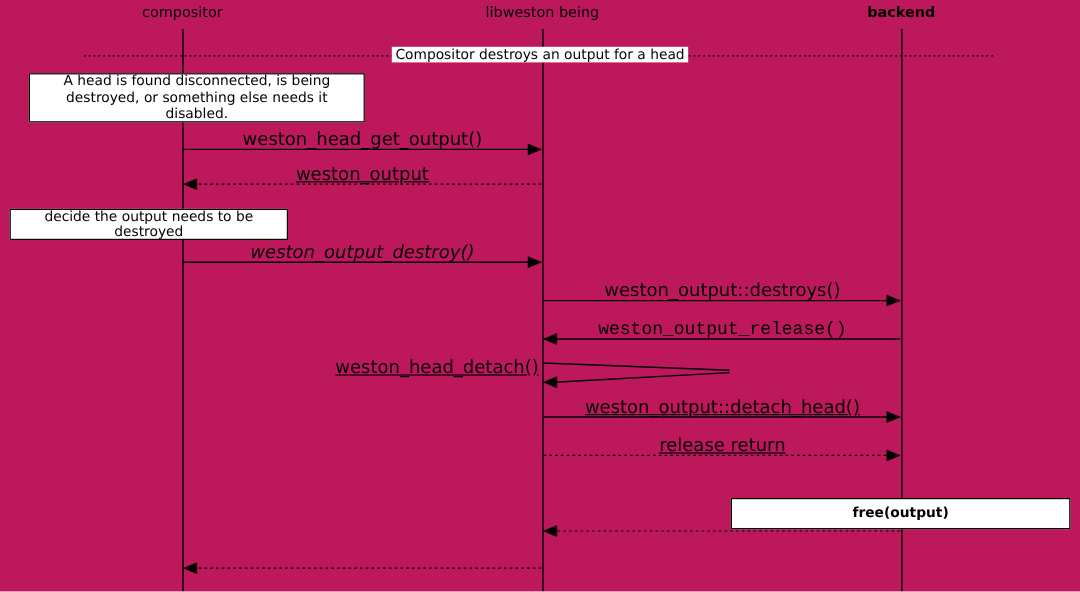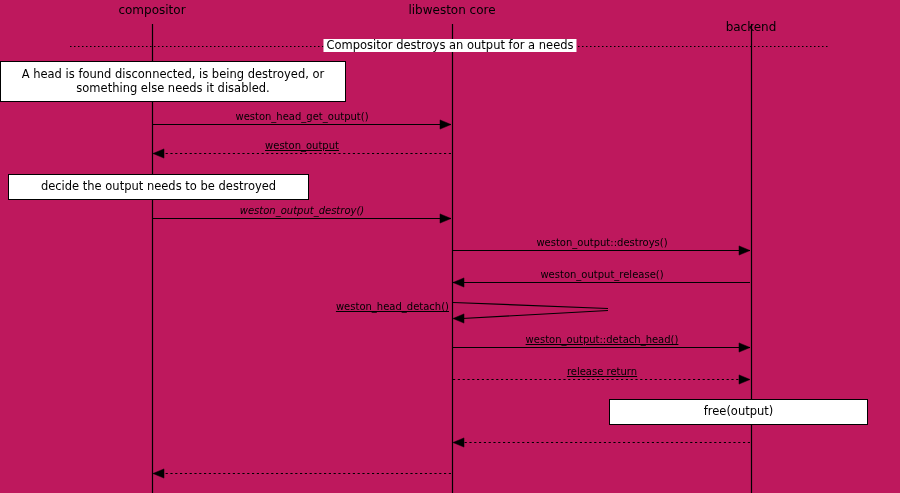--- a/index.html
+++ b/index.html
@@ -28,21 +28,21 @@
     position: absolute;
     font-size: 12px;
     line-height: 14px;
     text-align: center;
     white-space: nowrap;
     transform: translateX(-50%);
     color: #000;
   }
   .msg-label {
     position: absolute;
-    font-size: 10px;
+    font-size: 15px;
     line-height: 13px;
     white-space: nowrap;
     text-align: center;
     transform: translateX(-50%);
     color: #000;
   }
   .msg-label.right-anchor {
     transform: translateX(-100%);
   }
   .divider-label {
@@ -119,34 +119,34 @@
         <line x1="750" y1="442.5" x2="453" y2="442.5" stroke="#000000" stroke-width="1" stroke-dasharray="2.2,2.6"></line>
         <polygon points="453,442.5 464,437.9 464,447.1" fill="#000000" stroke="#000000" stroke-width="0.5"></polygon>
       </g>
       <g>
         <line x1="451" y1="473.5" x2="153" y2="473.5" stroke="#000000" stroke-width="1" stroke-dasharray="2.2,2.6"></line>
         <polygon points="153,473.5 164,468.9 164,478.1" fill="#000000" stroke="#000000" stroke-width="0.5"></polygon>
       </g>
     </svg>
   <div id="overlay">
       <div class="actor-label" style="left: 152px; top: 3px;">compositor</div>
-      <div class="actor-label" style="left: 452px; top: 3px;">libweston core</div>
-      <div class="actor-label" style="left: 751px; top: 20px;">backend</div>
-      <div class="divider-label" style="left: 450px; top: 39px;">Compositor destroys an output for a needs</div>
+      <div class="actor-label" style="left: 452px; top: 3px;">libweston being</div>
+      <div class="actor-label" style="left: 751px; top: 3px; font-weight: bold;">backend</div>
+      <div class="divider-label" style="left: 450px; top: 39px;">Compositor destroys an output for a head</div>
       <div class="msg-label" style="left: 302px; top: 110px;">weston_head_get_output()</div>
       <div class="msg-label" style="left: 302px; top: 139px; text-decoration: underline;">weston_output</div>
       <div class="msg-label" style="left: 302px; top: 204px; font-style: italic;">weston_output_destroy()</div>
       <div class="msg-label" style="left: 602px; top: 236px;">weston_output::destroys()</div>
-      <div class="msg-label" style="left: 602px; top: 268px;">weston_output_release()</div>
+      <div class="msg-label" style="left: 602px; top: 268px; font-family: Liberation Mono, monospace;">weston_output_release()</div>
       <div class="msg-label right-anchor" style="left: 449px; top: 300px; text-decoration: underline;">weston_head_detach()</div>
       <div class="msg-label" style="left: 602px; top: 333px; text-decoration: underline;">weston_output::detach_head()</div>
       <div class="msg-label" style="left: 602px; top: 365px; text-decoration: underline;">release return</div>
-      <div class="note-box" style="left: 0; top: 61px; width: 346px; height: 41px;">
+      <div class="note-box" style="left: 24px; top: 61px; width: 280px; height: 41px;">
         <div class="note-text">A head is found disconnected, is being destroyed, or something else needs it disabled.</div>
       </div>
-      <div class="note-box" style="left: 8px; top: 174px; width: 301px; height: 26px;">
+      <div class="note-box" style="left: 8px; top: 174px; width: 232px; height: 26px;">
         <div class="note-text">decide the output needs to be destroyed</div>
       </div>
-      <div class="note-box" style="left: 609px; top: 399px; width: 259px; height: 26px;">
+      <div class="note-box" style="left: 609px; top: 415px; width: 283px; height: 26px; font-weight: bold;">
         <div class="note-text">free(output)</div>
       </div>
     </div>
 </div>
 
 </body></html>

